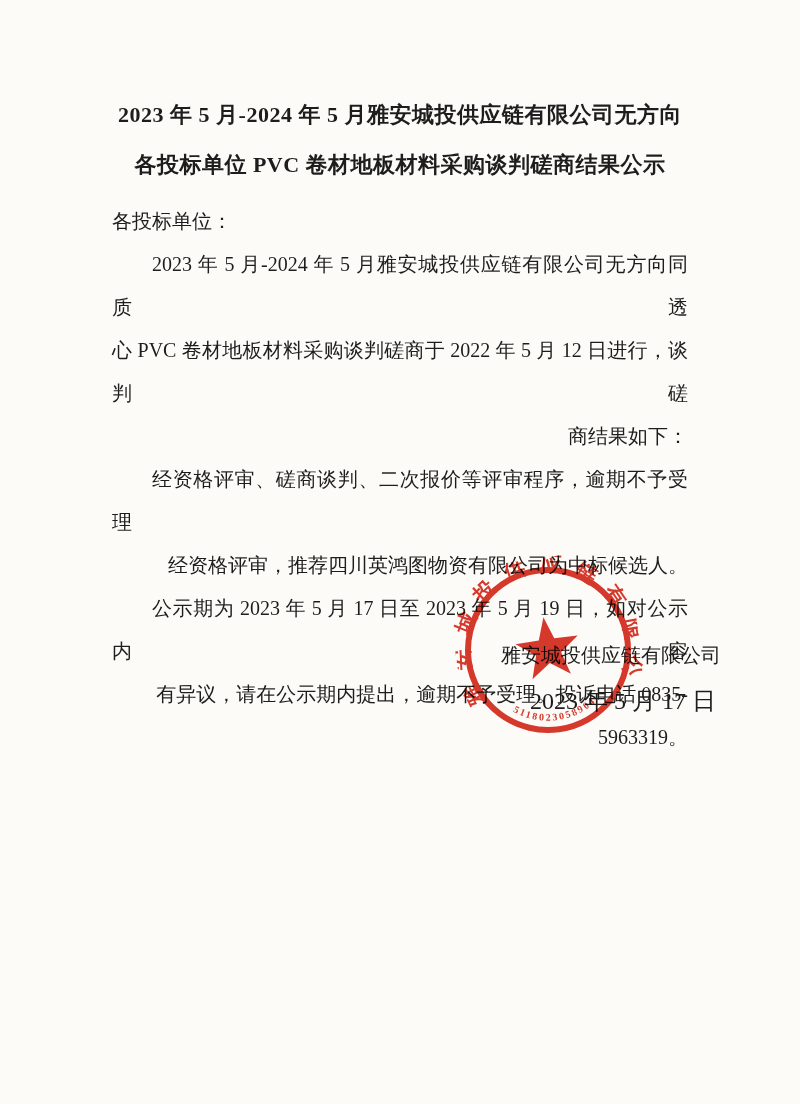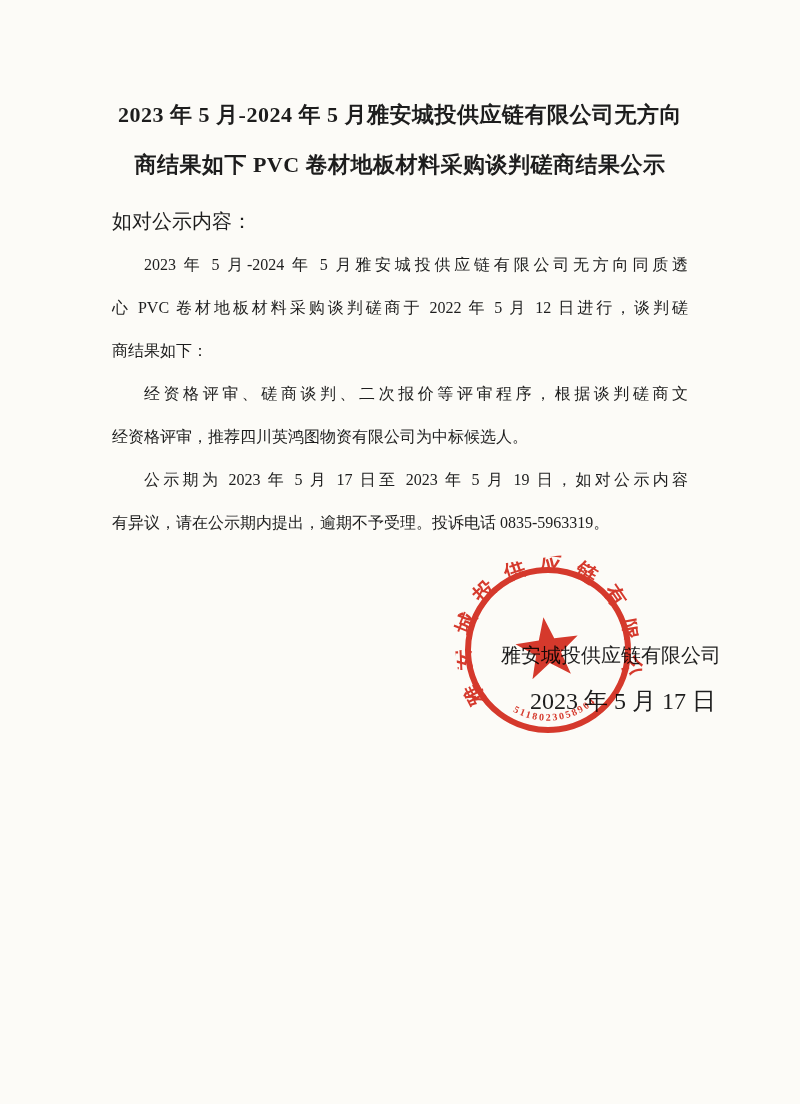--- a/index.html
+++ b/index.html
@@ -30,24 +30,24 @@
     font-weight: bold;
     font-size: 22px;
     line-height: 50px;
     letter-spacing: 0.5px;
   }
   .salutation {
     margin-top: 10px;
     font-size: 20px;
     line-height: 43px;
   }
-  .para { font-size: 16px; }
+  .para { font-size: 20px; }
   .line {
     line-height: 43px;
-    text-align: left;
+    text-align: right;
   }
   .line.indent { text-indent: 2em; }
   .line.full {
     text-align: justify;
     text-align-last: justify;
     text-justify: inter-ideograph;
   }
   .bold { font-weight: normal; }
   .signature-company {
     position: absolute;
@@ -82,33 +82,33 @@
   }
 </style>
 </head>
 <body>
 
 <div class="page">
   <div class="content">
 
     <header class="doc-title">
       <div>2023 年 5 月-2024 年 5 月雅安城投供应链有限公司无方向</div>
-      <div>商结果如下 PVC 卷材地板材料采购谈判磋商结果公示</div>
+      <div>各投标单位 PVC 卷材地板材料采购谈判磋商结果公示</div>
     </header>
 
-    <div class="salutation">如对公示内容：</div>
+    <div class="salutation">各投标单位：</div>
 
     <div class="para">
       <div class="line indent full">2023 年 5 月-2024 年 5 月雅安城投供应链有限公司无方向同质透</div>
       <div class="line full">心 PVC 卷材地板材料采购谈判磋商于 2022 年 5 月 12 日进行，谈判磋</div>
       <div class="line">商结果如下：</div>
     </div>
 
     <div class="para">
-      <div class="line indent full">经资格评审、磋商谈判、二次报价等评审程序，根据谈判磋商文</div>
+      <div class="line indent full">经资格评审、磋商谈判、二次报价等评审程序，逾期不予受理</div>
       <div class="line"><span>经资格评审，推荐</span><span class="bold">四川英鸿图物资有限公司</span><span>为中标候选人。</span></div>
     </div>
 
     <div class="para">
       <div class="line indent full">公示期为 2023 年 5 月 17 日至 2023 年 5 月 19 日，如对公示内容</div>
       <div class="line">有异议，请在公示期内提出，逾期不予受理。投诉电话 0835-5963319。</div>
     </div>
 
   </div>
 

